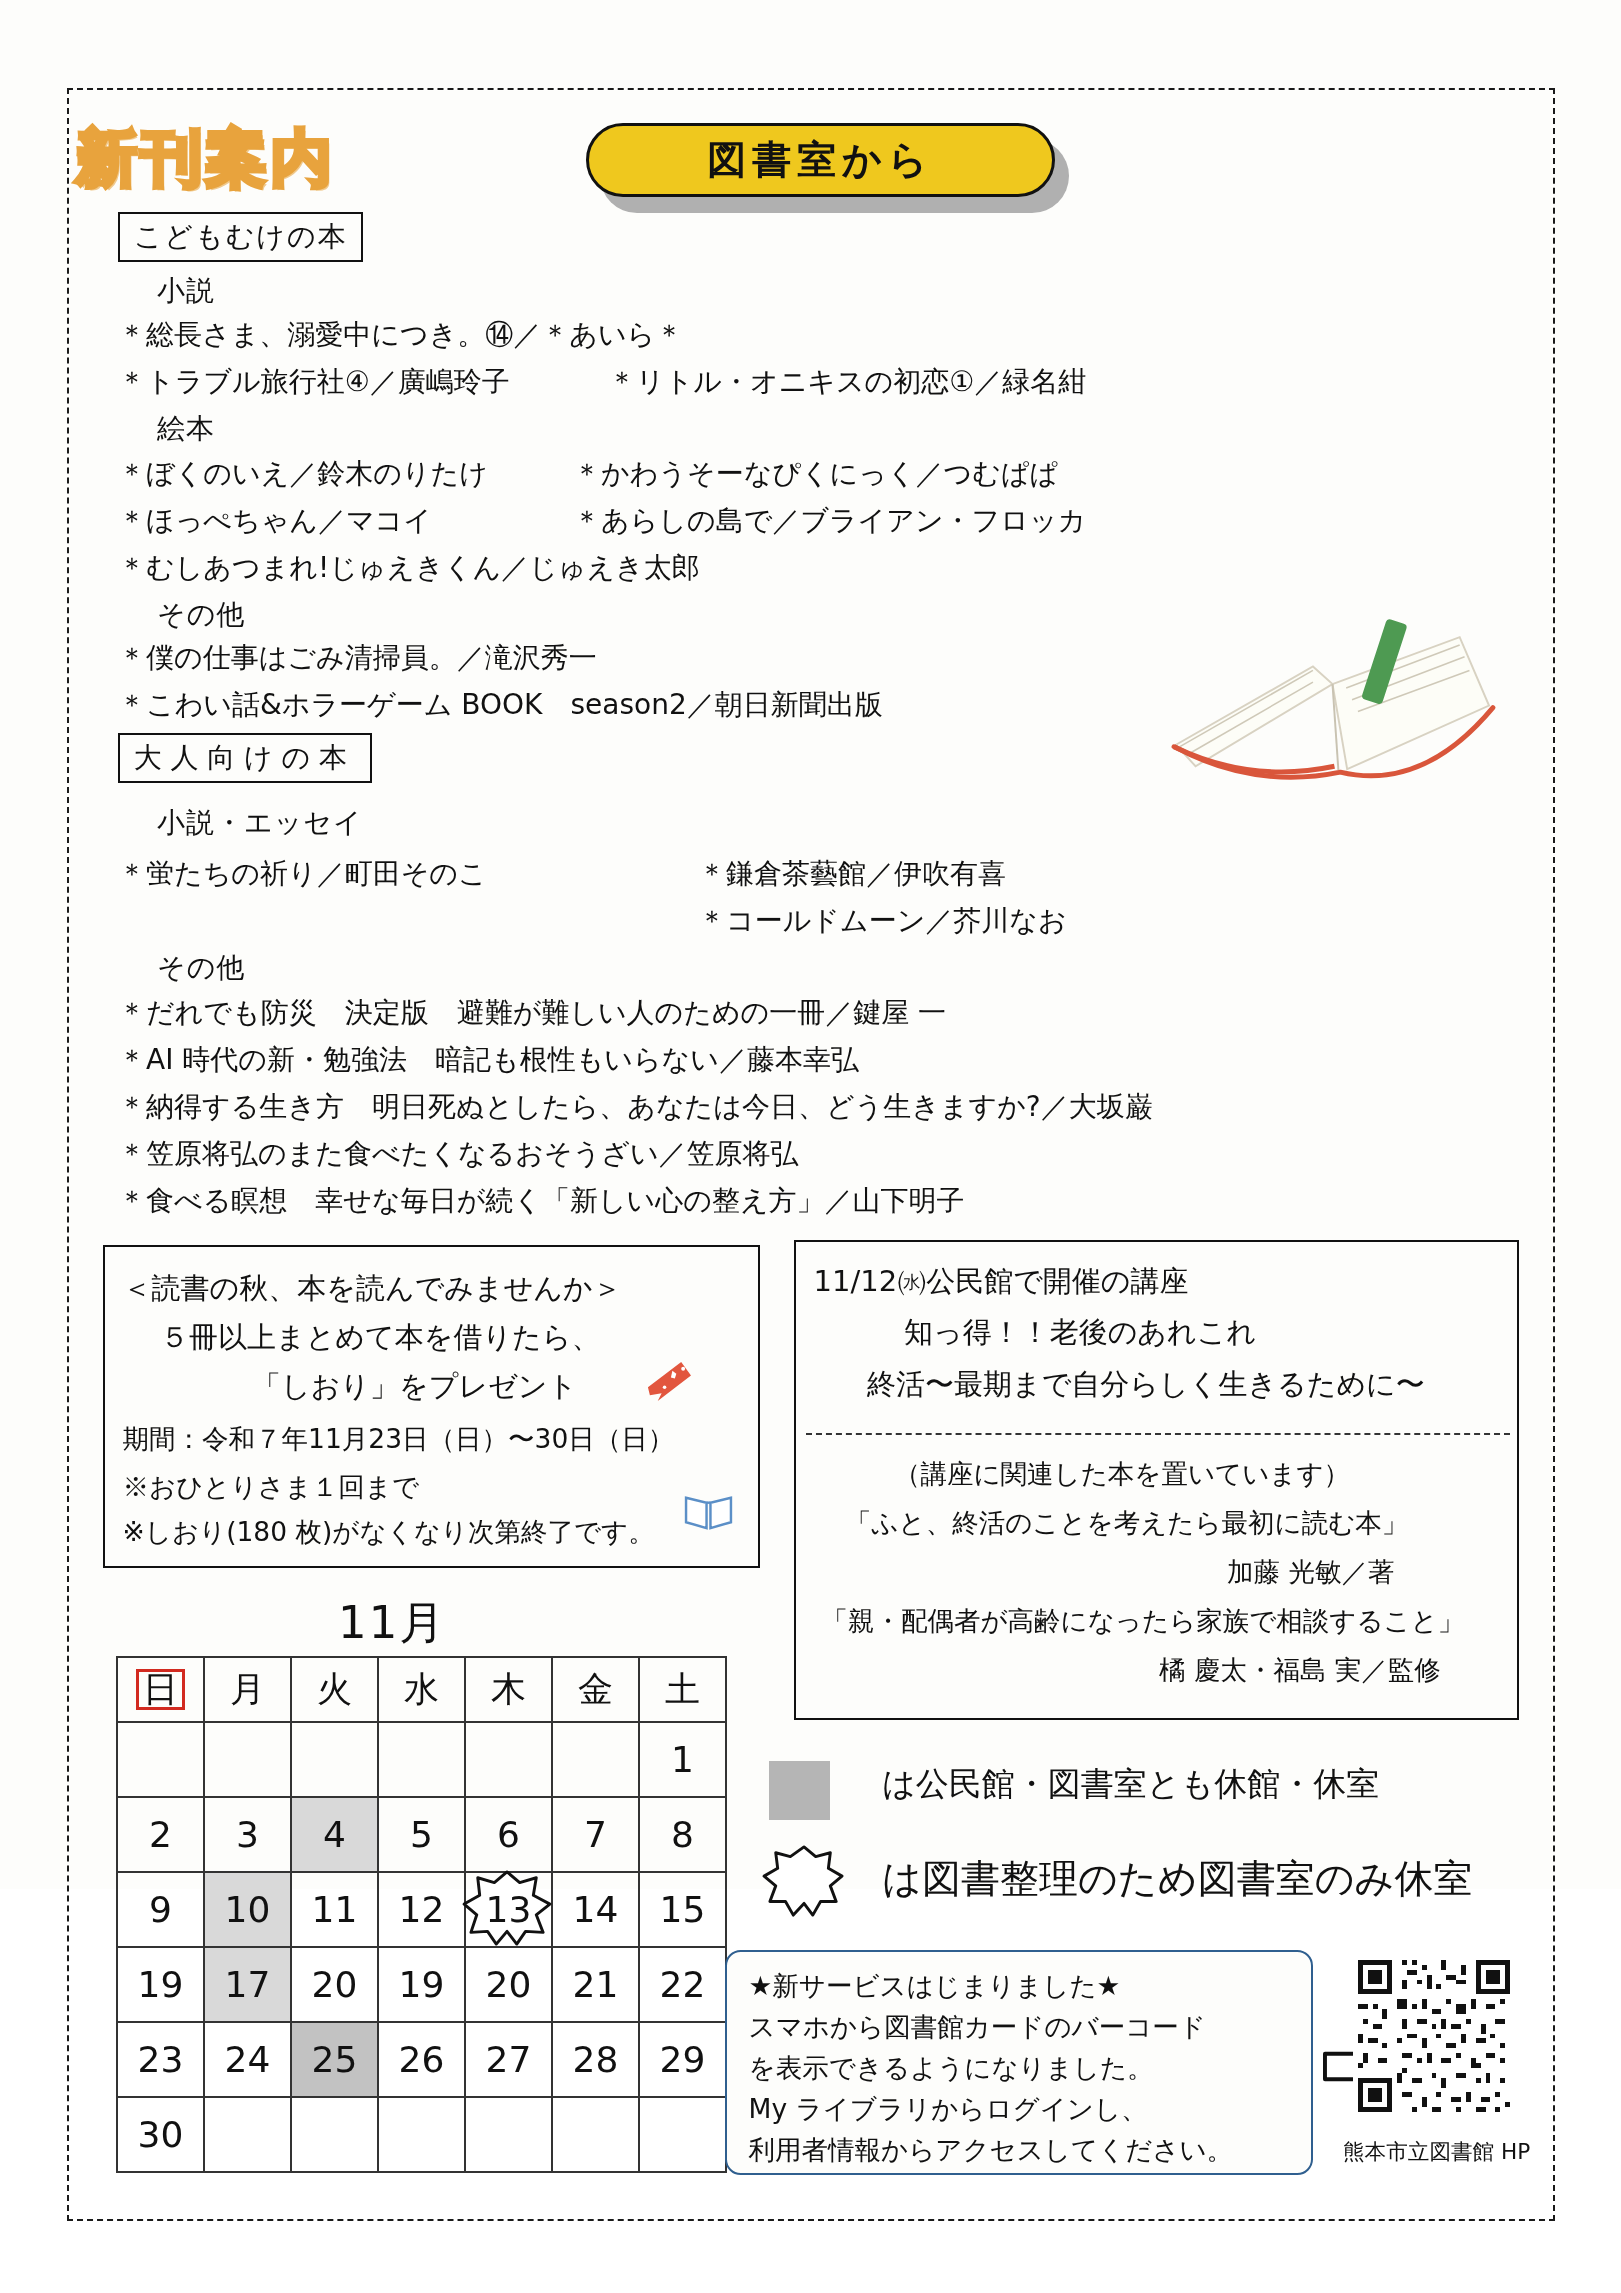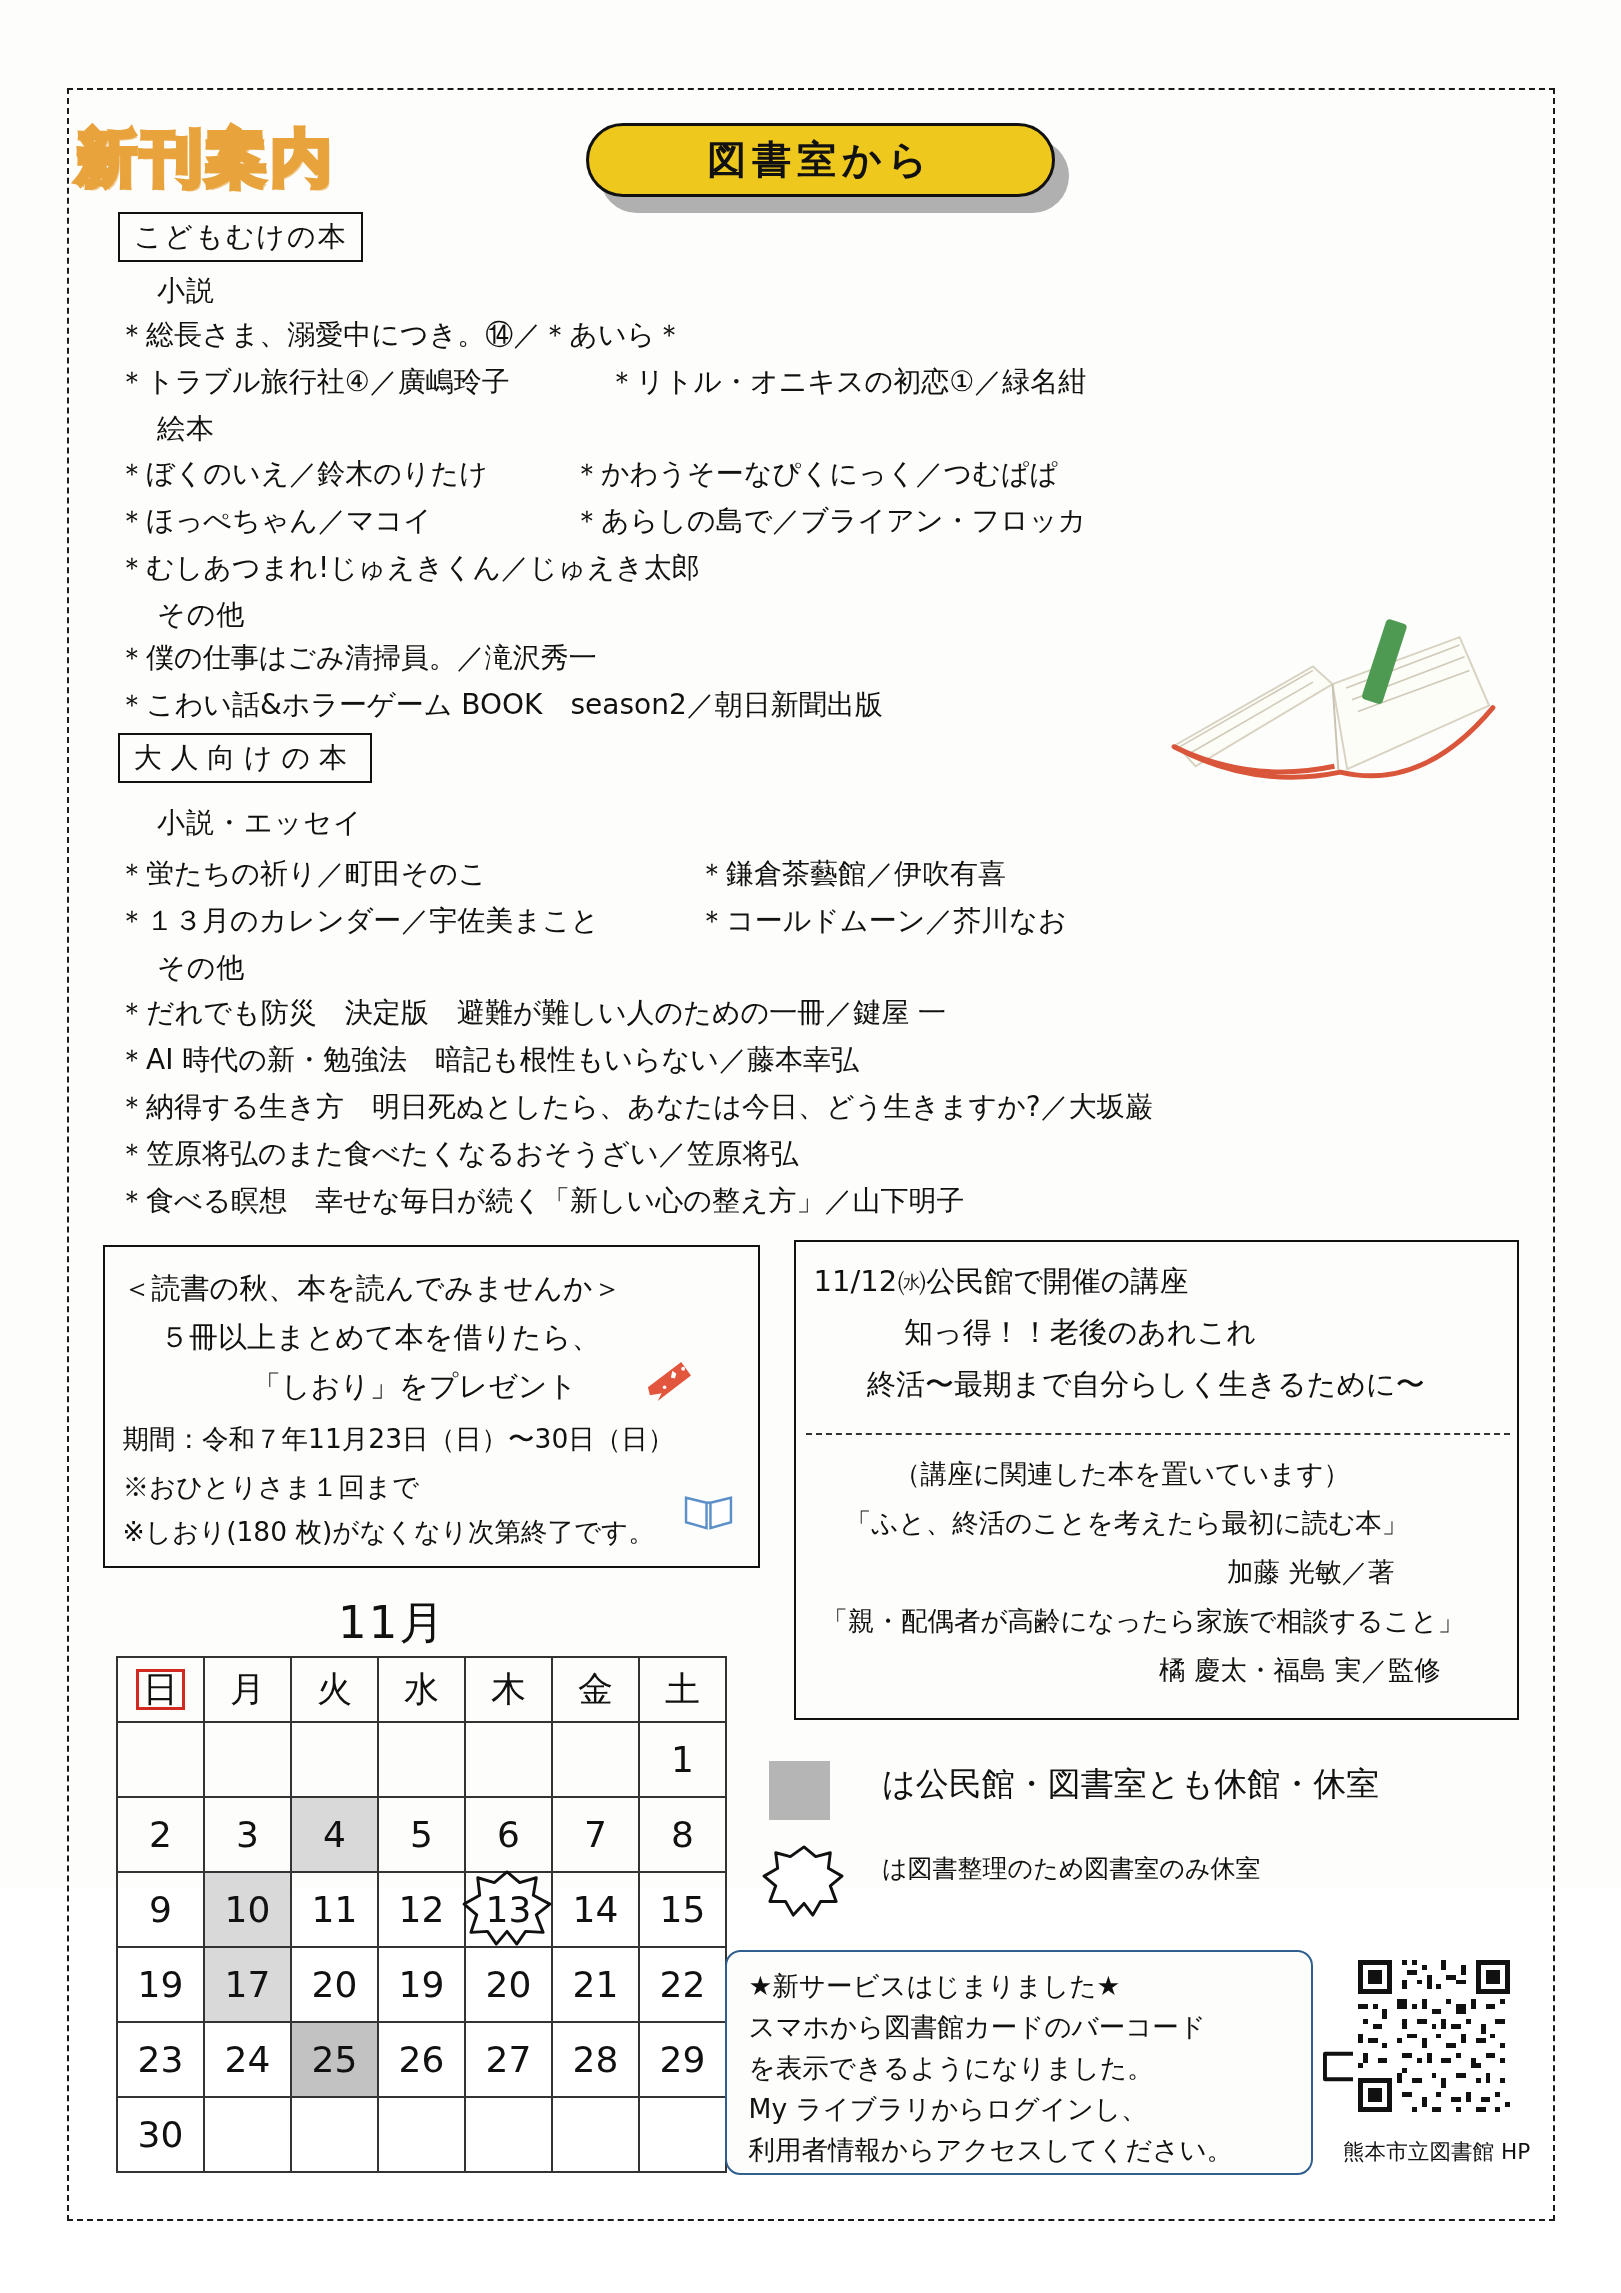--- a/index.html
+++ b/index.html
@@ -98,21 +98,21 @@
   }
   .starcell{position:relative;}
   .starcell .starsvg{position:absolute;left:-5.9px;top:-3.9px;width:95px;height:78px;}
   .starcell .num{position:relative;z-index:2;}
   .legend-swatch{
     position:absolute;left:769px;top:1761px;width:61px;height:59px;background:#b5b5b5;
   }
   .legend-text1{position:absolute;left:882px;top:1762px;font-size:33px;
     font-family:"DejaVu Sans",sans-serif;color:#111;white-space:nowrap;}
   .legend-star{position:absolute;left:760px;top:1843px;width:88px;height:76px;}
-  .legend-text2{position:absolute;left:882px;top:1852px;font-size:25px;
+  .legend-text2{position:absolute;left:882px;top:1852px;font-size:39px;
     font-family:"DejaVu Sans",sans-serif;color:#111;white-space:nowrap;}
   
   .svc-box{
     position:absolute;left:725px;top:1950px;width:588px;height:225px;
     border:2.9px solid #2f5f8f;border-radius:15.7px;background:#fdfdfb;box-sizing:border-box;
   }
   .svc-line{position:absolute;font-size:26.5px;white-space:nowrap;
     font-family:"DejaVu Sans",sans-serif;color:#111;}
   .arrow{position:absolute;left:1321px;top:2034px;width:69px;height:65px;}
   .qr{position:absolute;left:1353px;top:1955px;width:162px;height:162px;}
@@ -170,21 +170,20 @@
         <path d="M170 88 L176 176" stroke="#c9c3b2" stroke-width="2" fill="none"></path>
       </g>
     </svg>
   </div>
 
   <div class="sec-box sec-adult">大人向けの本</div>
 
   <div class="subhead" style="left:157px;top:804px;">小説・エッセイ</div>
   <div class="bookline" style="left:118px;top:855px;">＊蛍たちの祈り／町田そのこ</div>
   <div class="col2" style="left:698px;top:855px;">＊鎌倉茶藝館／伊吹有喜</div>
-  <div class="bookline" style="left:118px;top:902px;">＊１３月のカレンダー／宇佐美まこと</div>
   <div class="col2" style="left:698px;top:902px;">＊コールドムーン／芥川なお</div>
 
   <div class="subhead" style="left:157px;top:949px;">その他</div>
   <div class="bookline" style="left:118px;top:994px;">＊だれでも防災　決定版　避難が難しい人のための一冊／鍵屋 一</div>
   <div class="bookline" style="left:118px;top:1041px;">＊AI 時代の新・勉強法　暗記も根性もいらない／藤本幸弘</div>
   <div class="bookline" style="left:118px;top:1088px;">＊納得する生き方　明日死ぬとしたら、あなたは今日、どう生きますか?／大坂巌</div>
   <div class="bookline" style="left:118px;top:1135px;">＊笠原将弘のまた食べたくなるおそうざい／笠原将弘</div>
   <div class="bookline" style="left:118px;top:1182px;">＊食べる瞑想　幸せな毎日が続く「新しい心の整え方」／山下明子</div>
 
   <div class="box box-left">

